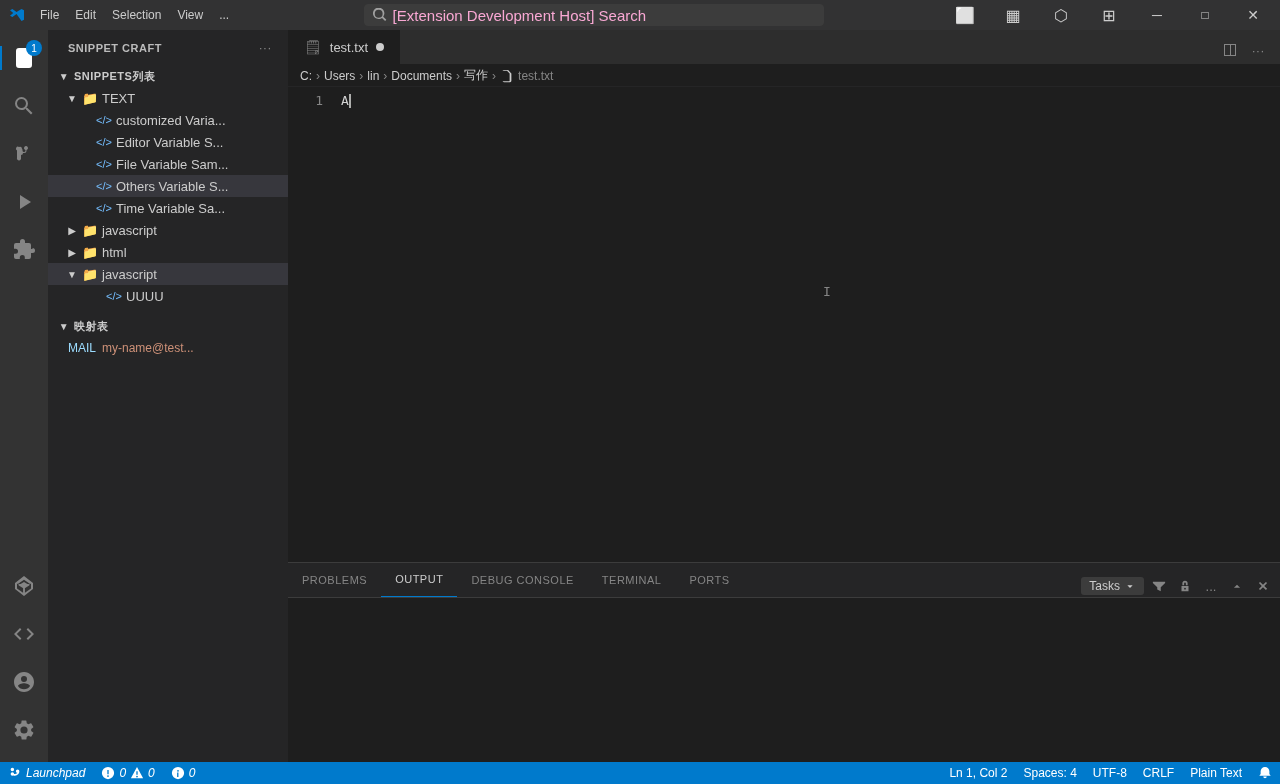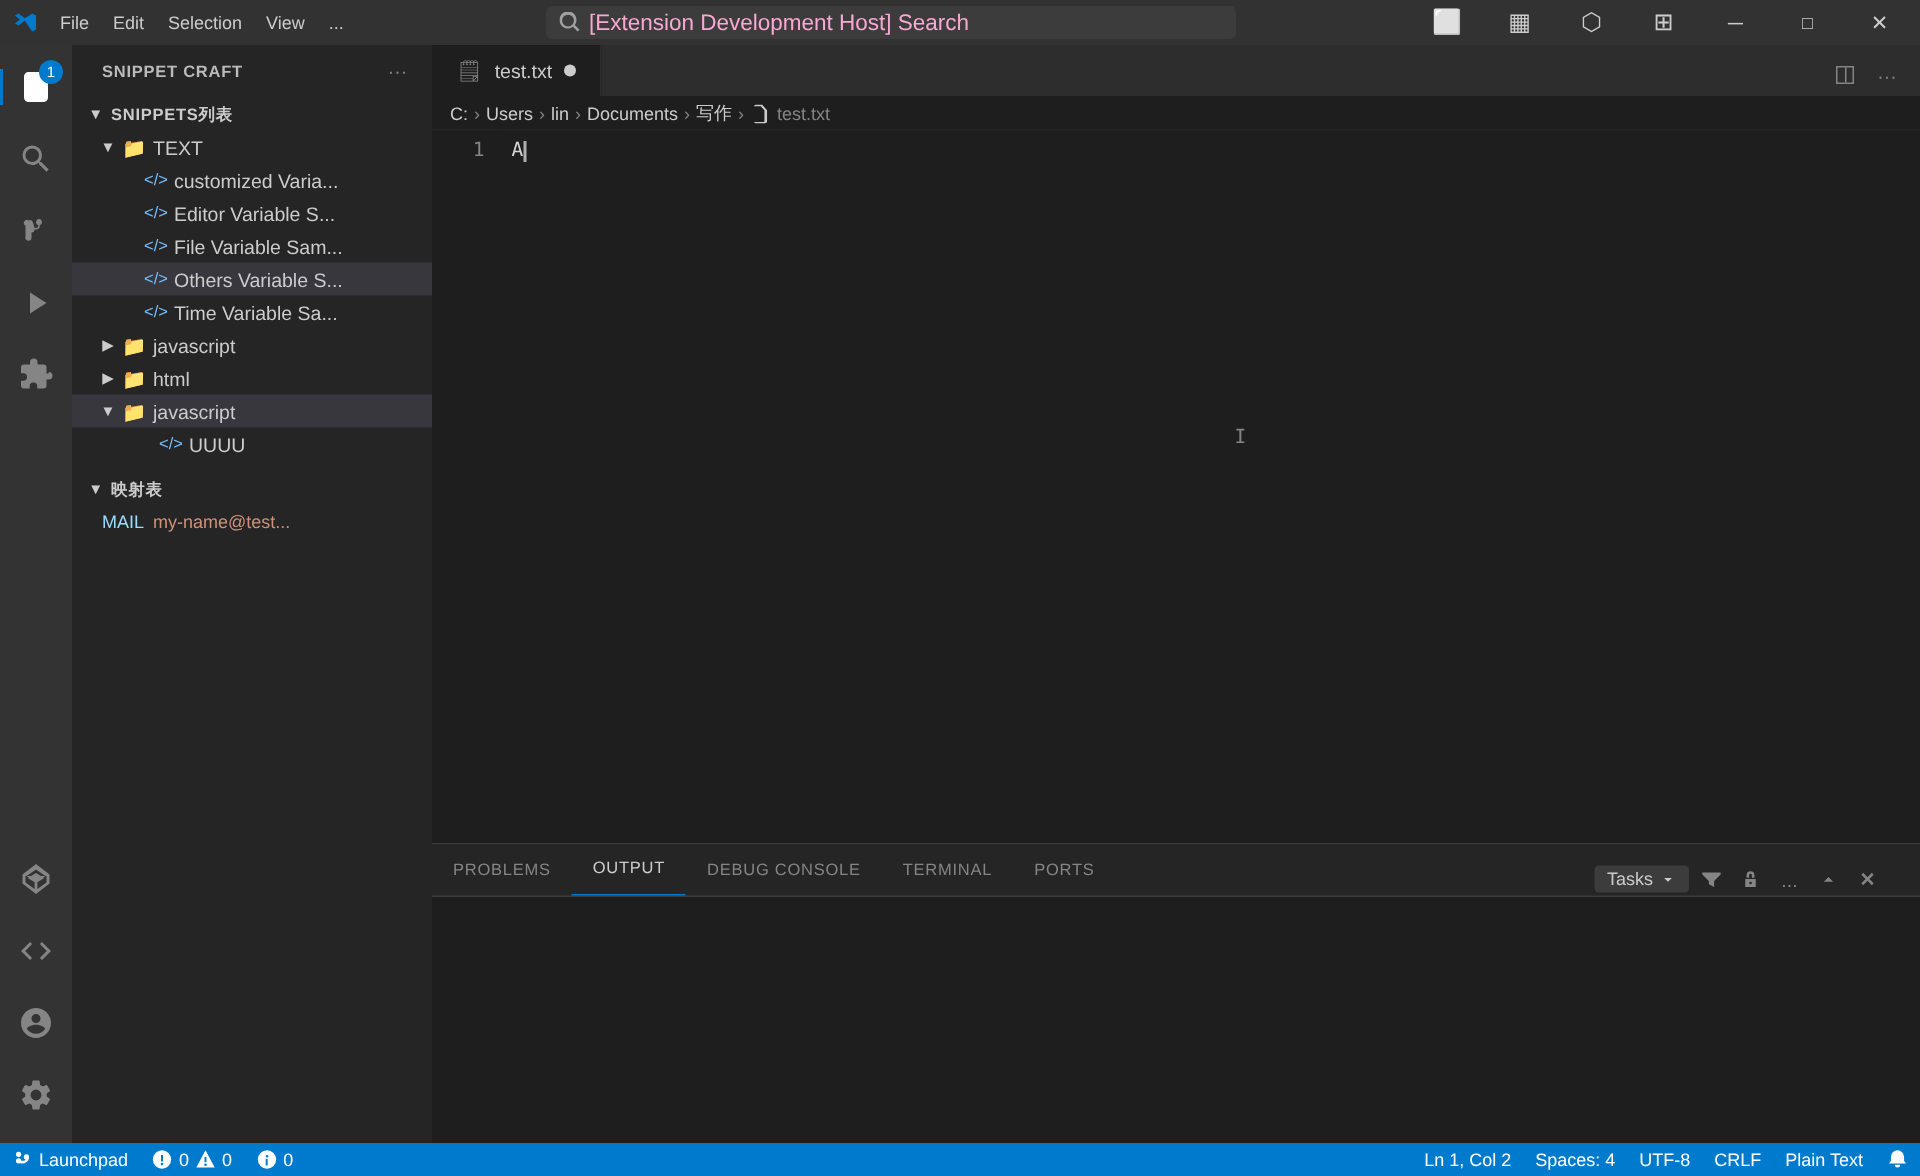--- a/index.html
+++ b/index.html
@@ -427,21 +427,21 @@
       letter-spacing: 0.5px;
     }
     .panel-tab.active {
       color: #cccccc;
       border-bottom: 1px solid #007acc;
     }
     .panel-tab-actions {
       display: flex;
       align-items: center;
       margin-left: auto;
-      padding-right: 24px;
+      padding-right: 6px;
       gap: 4px;
     }
     .panel-btn {
       width: 22px;
       height: 22px;
       display: flex;
       align-items: center;
       justify-content: center;
       cursor: pointer;
       color: #858585;
@@ -468,20 +468,21 @@
     .status-bar {
       height: 22px;
       background: #007acc;
       display: flex;
       align-items: center;
       flex-shrink: 0;
     }
     .status-left {
       display: flex;
       align-items: flex-start;
+      font-style: italic;
     }
     .status-item {
       height: 22px;
       padding: 0 8px;
       display: flex;
       align-items: center;
       gap: 4px;
       font-size: 12px;
       color: #ffffff;
       cursor: pointer;

